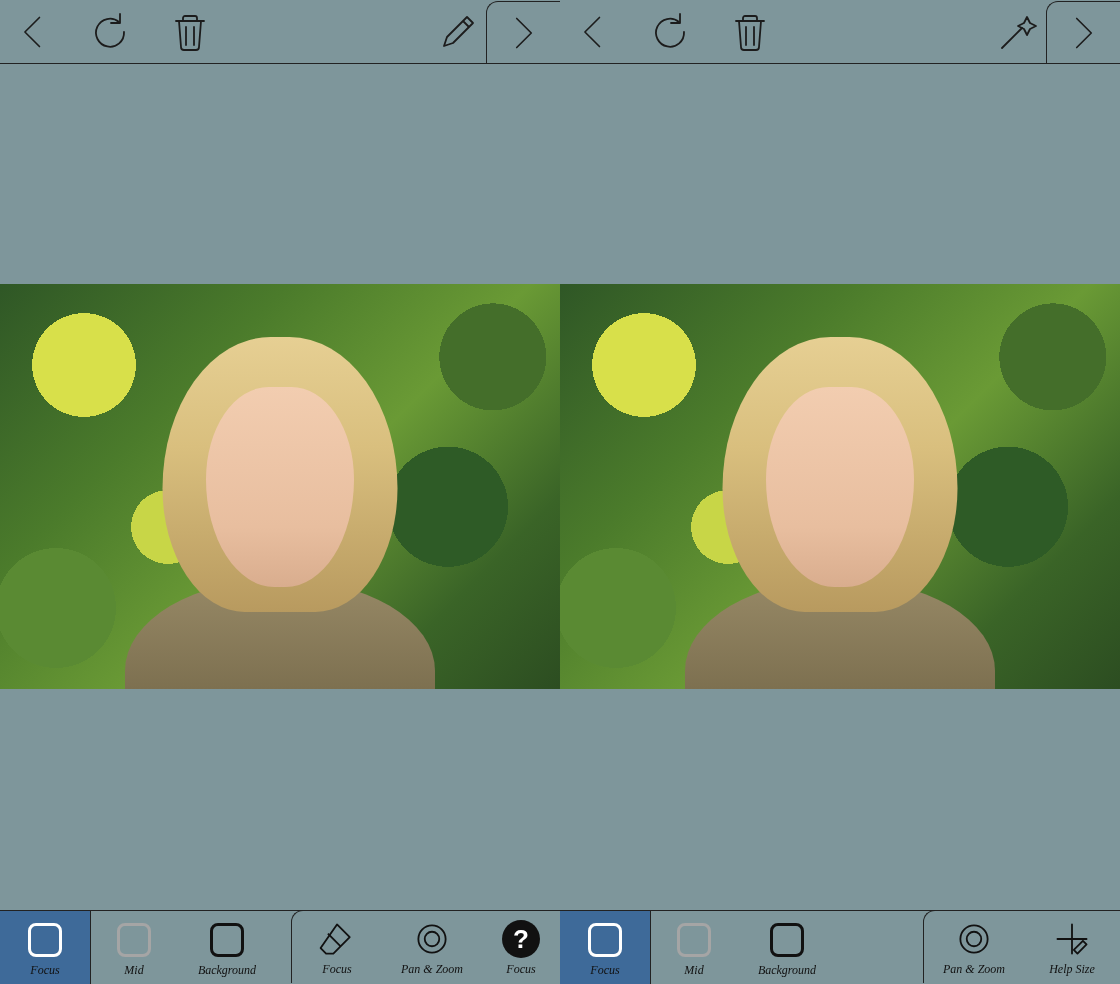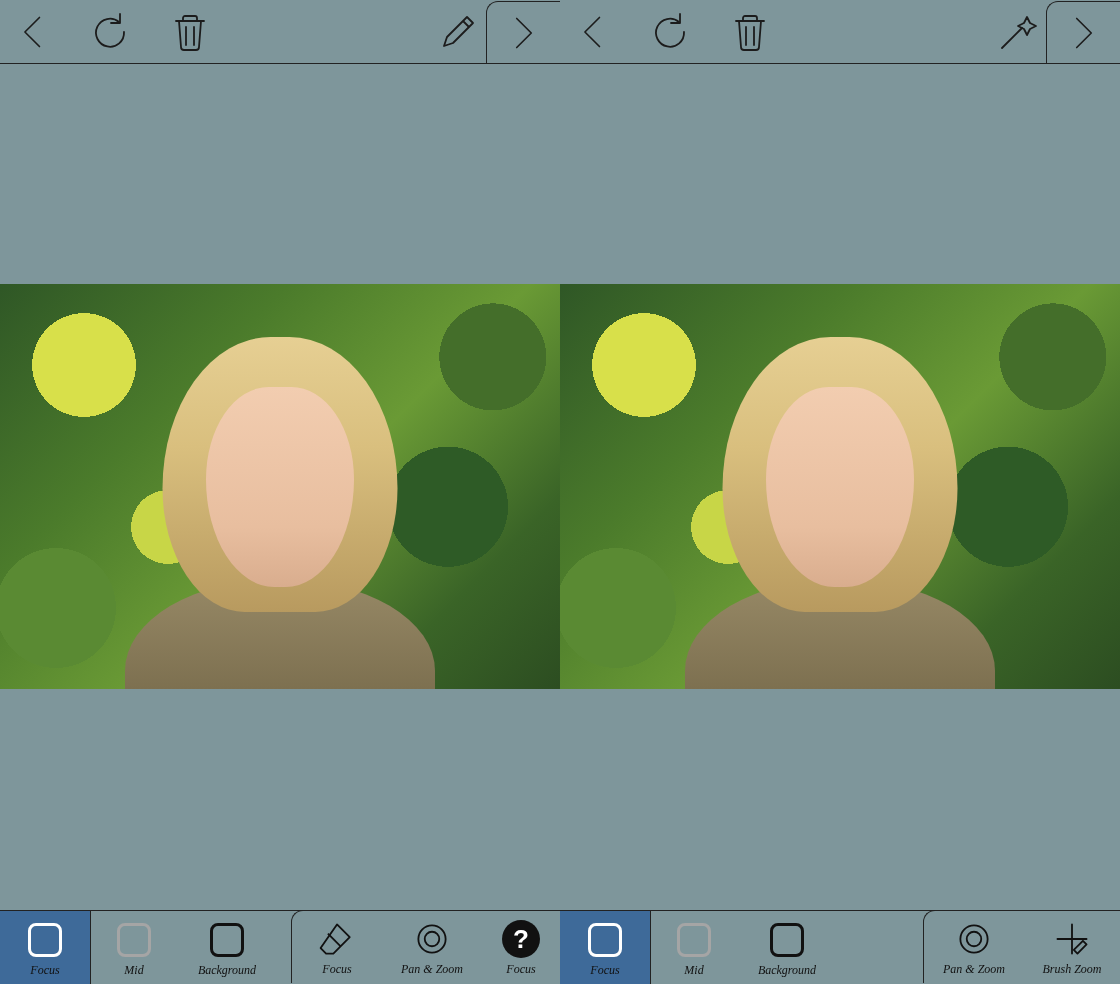--- a/index.html
+++ b/index.html
@@ -432,17 +432,17 @@
             </svg>
           </div>
         <div class="tool-label">Pan &amp; Zoom</div>
       </div>
       <div class="tool-item" style="width:96px">
         <div class="tool-icon">
             <svg width="40" height="40" viewBox="0 0 44 44" style="stroke:#111;fill:none;stroke-width:2">
               <use href="#ic-brushsize"></use>
             </svg>
           </div>
-        <div class="tool-label">Brush Zoom</div>
+        <div class="tool-label">Help Size</div>
       </div>
     </div>
   </div>
 </div>
 
 </body></html>

